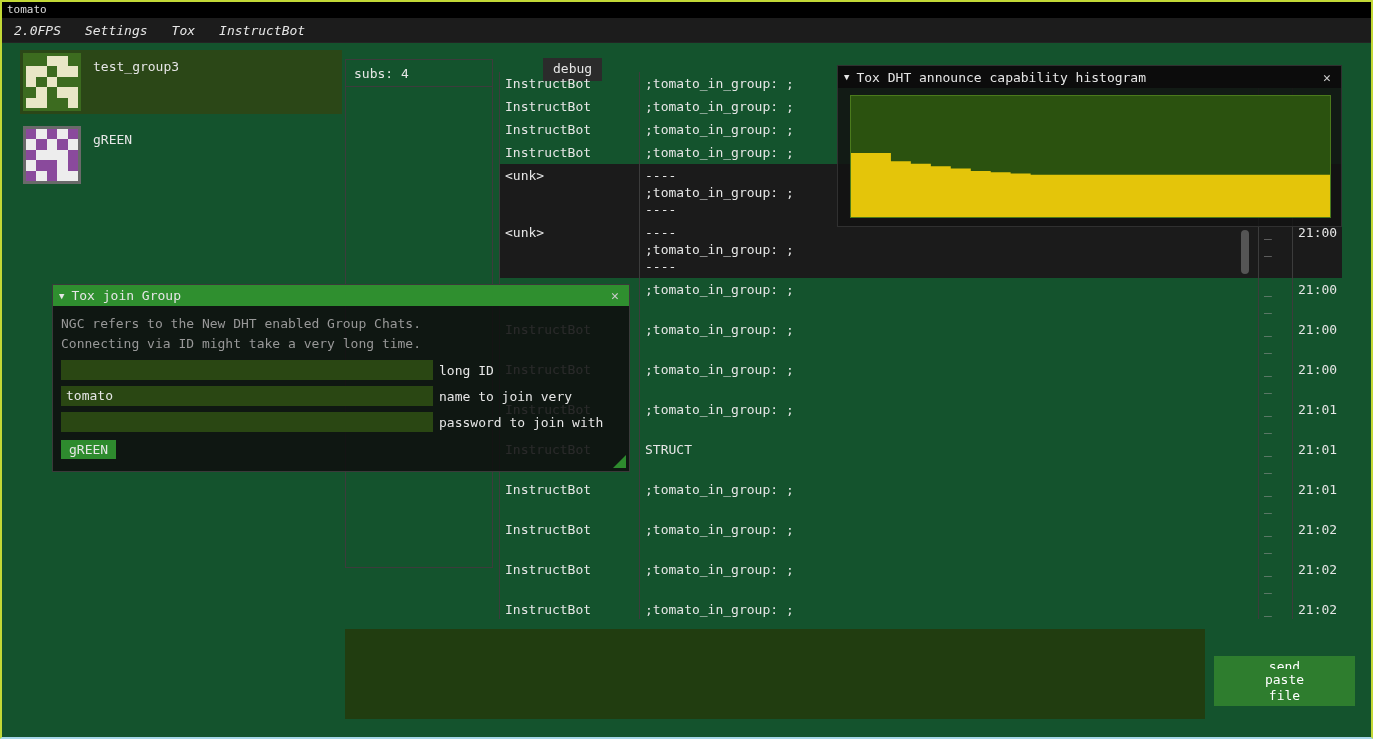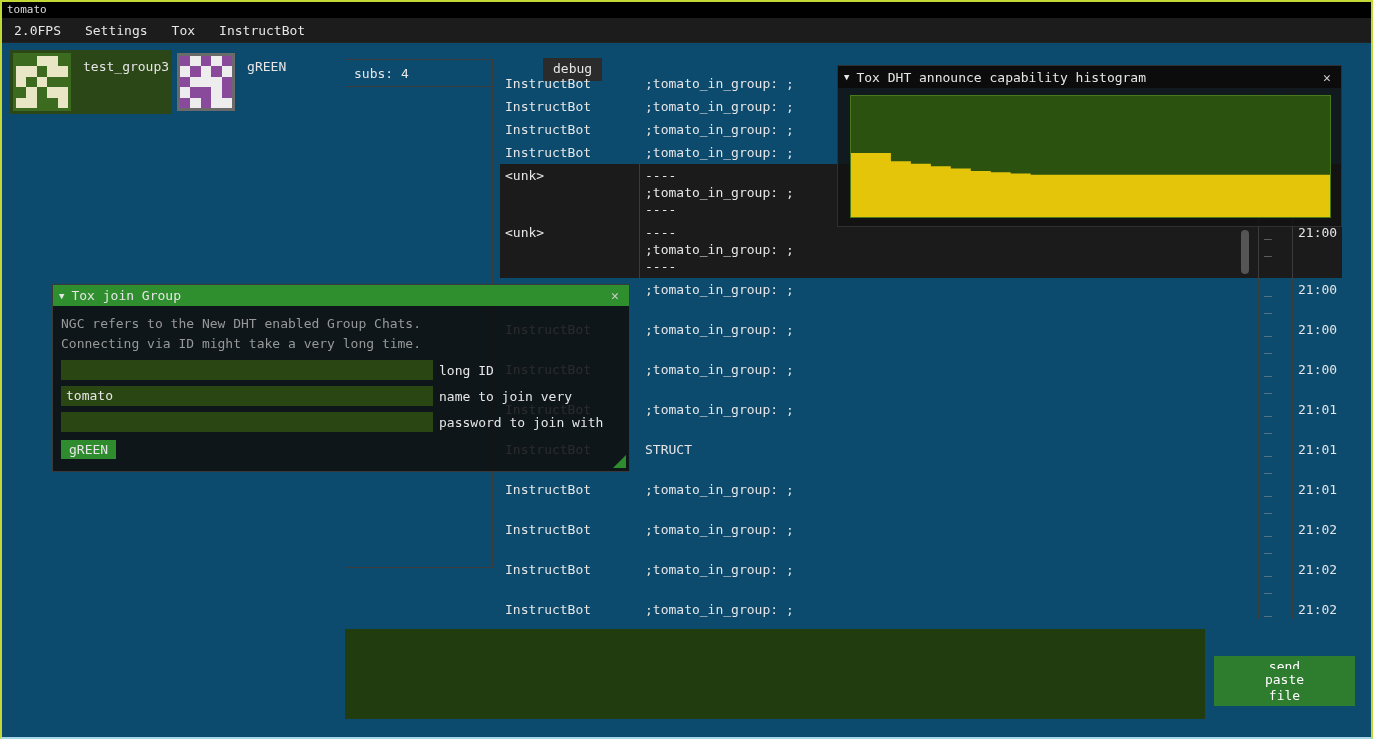--- a/index.html
+++ b/index.html
@@ -1,30 +1,30 @@
 <!DOCTYPE html>
 <html><head>
 <meta charset="utf-8">
 <style>
   * { margin:0; padding:0; box-sizing:border-box; }
   html,body { width:1373px; height:739px; background:#000; }
   body { font-family:"DejaVu Sans Mono","Liberation Mono",monospace; font-size:13px; color:#e6e6e6; }
 
-  .window { position:relative; width:1373px; height:739px; background:#0c4a6e;
+  .window { position:relative; width:1373px; height:739px; background:#14532d;
             border:2px solid #c2d836; border-bottom-color:#a5d6e8; overflow:hidden; }
 
   .titlebar { position:absolute; left:0; top:0; width:100%; height:16px; background:#000;
               font-size:11px; line-height:15px; padding:0 5px; color:#ddd; }
 
   .menubar { position:absolute; left:0; top:16px; width:100%; height:25px; background:#1c1c1c;
              display:flex; align-items:stretch; border-bottom:1px solid #232323; }
-  .mitem { padding:0 12px; display:flex; align-items:center; cursor:default; }
-
-  
-  .group-list { position:absolute; left:8px; top:48px; width:322px; display:flex; flex-direction:row; gap:2px; }
+  .mitem { padding:0 12px; display:flex; align-items:center; cursor:default;font-style:italic; }
+
+  
+  .group-list { position:absolute; left:18px; top:48px; width:322px; display:flex; flex-direction:column; gap:9px; }
   .group-row { height:64px; display:flex; padding:3px; }
   .group-row.selected { background:#2b4717; }
   .avatar { width:58px; height:58px; border:3px solid #3c6b1f; flex:none;
             display:grid; grid-template-columns:repeat(5,1fr); grid-template-rows:repeat(5,1fr); }
   .gname { margin:6px 0 0 12px; }
 
   
   .subs { position:absolute; left:343px; top:57px; width:148px; height:509px; border:1px solid #3c3c3c; }
   .subs-header { padding:6px 8px 5px 8px; border-bottom:1px solid #3c3c3c; }
   .subs-item { padding:2px 8px; line-height:17px; }

